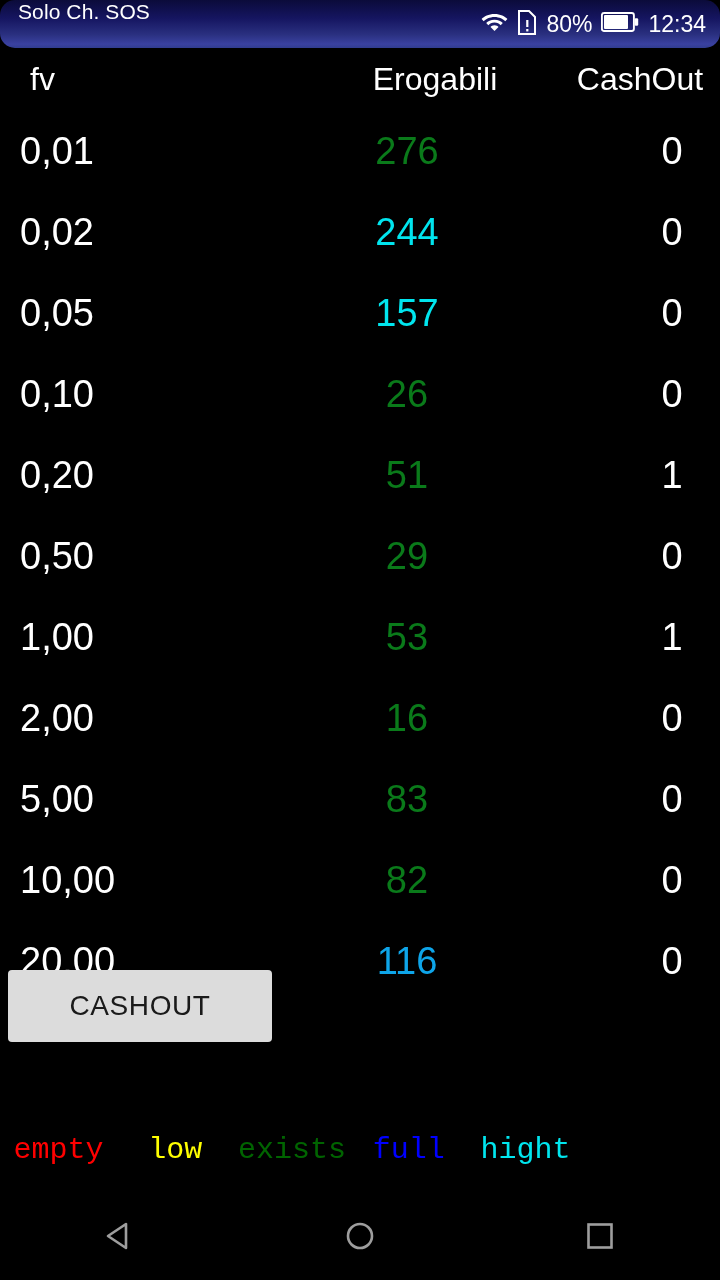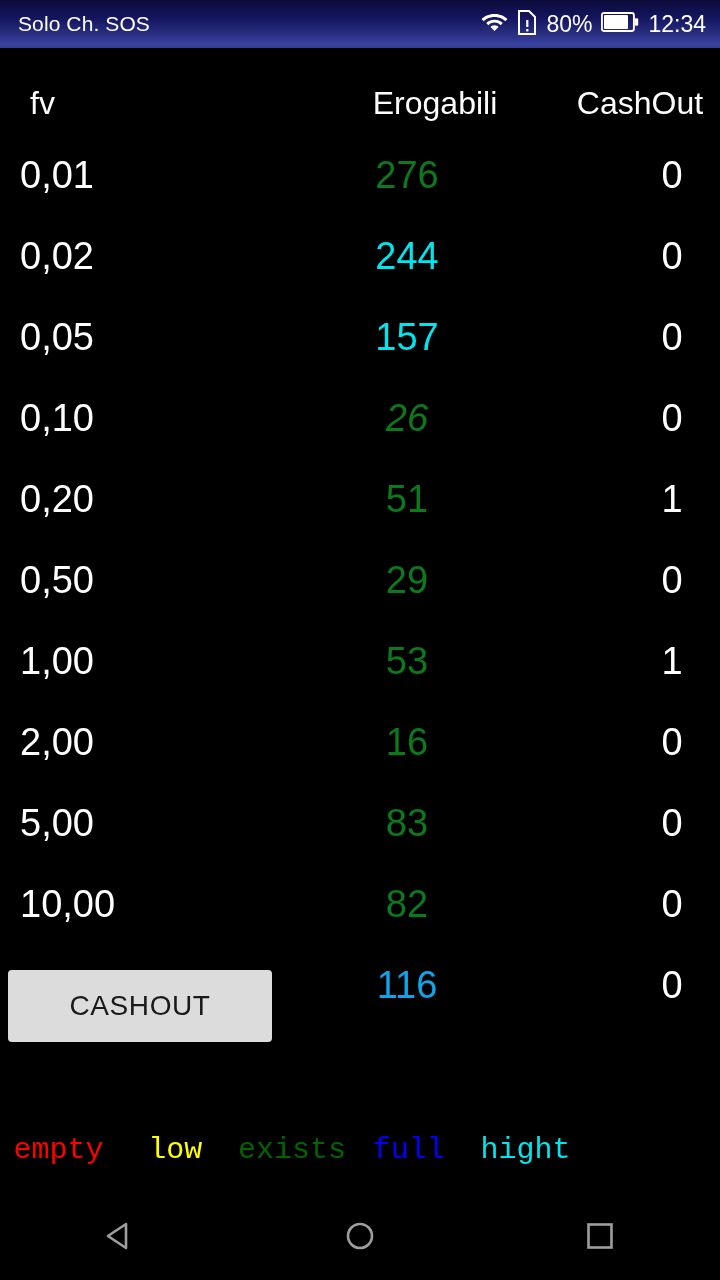--- a/index.html
+++ b/index.html
@@ -21,23 +21,23 @@
     background: #000000;
   }
 
   
   #status-bar {
     position: absolute;
     left: 0; top: 0;
     width: 720px; height: 48px;
     background: linear-gradient(to bottom, #0b0b3a 0%, #151560 38%, #2a3080 72%, #3a41a0 92%, #313d8f 100%);
     display: flex;
-    align-items: center;
     box-sizing: border-box;
     padding: 0 14px 0 18px;
+    border-radius: 15px;
   }
   #status-left {
     color: #ffffff;
     font-size: 21px;
     letter-spacing: 0.1px;
     white-space: nowrap;
   }
   #status-right {
     margin-left: auto;
     display: flex;
@@ -51,21 +51,20 @@
     white-space: nowrap;
   }
   .sb-icon { display: block; }
 
   
   #table-area {
     position: absolute;
     left: 0; top: 48px;
     width: 652px;
     height: 945px;
-    margin-top: 24px;
   }
   .row {
     position: relative;
     height: 81px;
     width: 720px;
   }
   .row.header-row { height: 62px; }
 
   .cell {
     position: absolute;
@@ -221,21 +220,21 @@
           <span class="cell col-erogabili" style="color: rgb(0, 229, 238);">244</span>
           <span class="cell col-cashout">0</span>
         </div>
         <div class="row">
           <span class="cell col-fv">0,05</span>
           <span class="cell col-erogabili" style="color: rgb(0, 229, 238);">157</span>
           <span class="cell col-cashout">0</span>
         </div>
         <div class="row">
           <span class="cell col-fv">0,10</span>
-          <span class="cell col-erogabili" style="color: rgb(10, 122, 26); font-style: italic;">26</span>
+          <span class="cell col-erogabili" style="color: rgb(10, 122, 26);">26</span>
           <span class="cell col-cashout">0</span>
         </div>
         <div class="row">
           <span class="cell col-fv">0,20</span>
           <span class="cell col-erogabili" style="color: rgb(10, 122, 26);">51</span>
           <span class="cell col-cashout">1</span>
         </div>
         <div class="row">
           <span class="cell col-fv">0,50</span>
           <span class="cell col-erogabili" style="color: rgb(10, 122, 26);">29</span>

